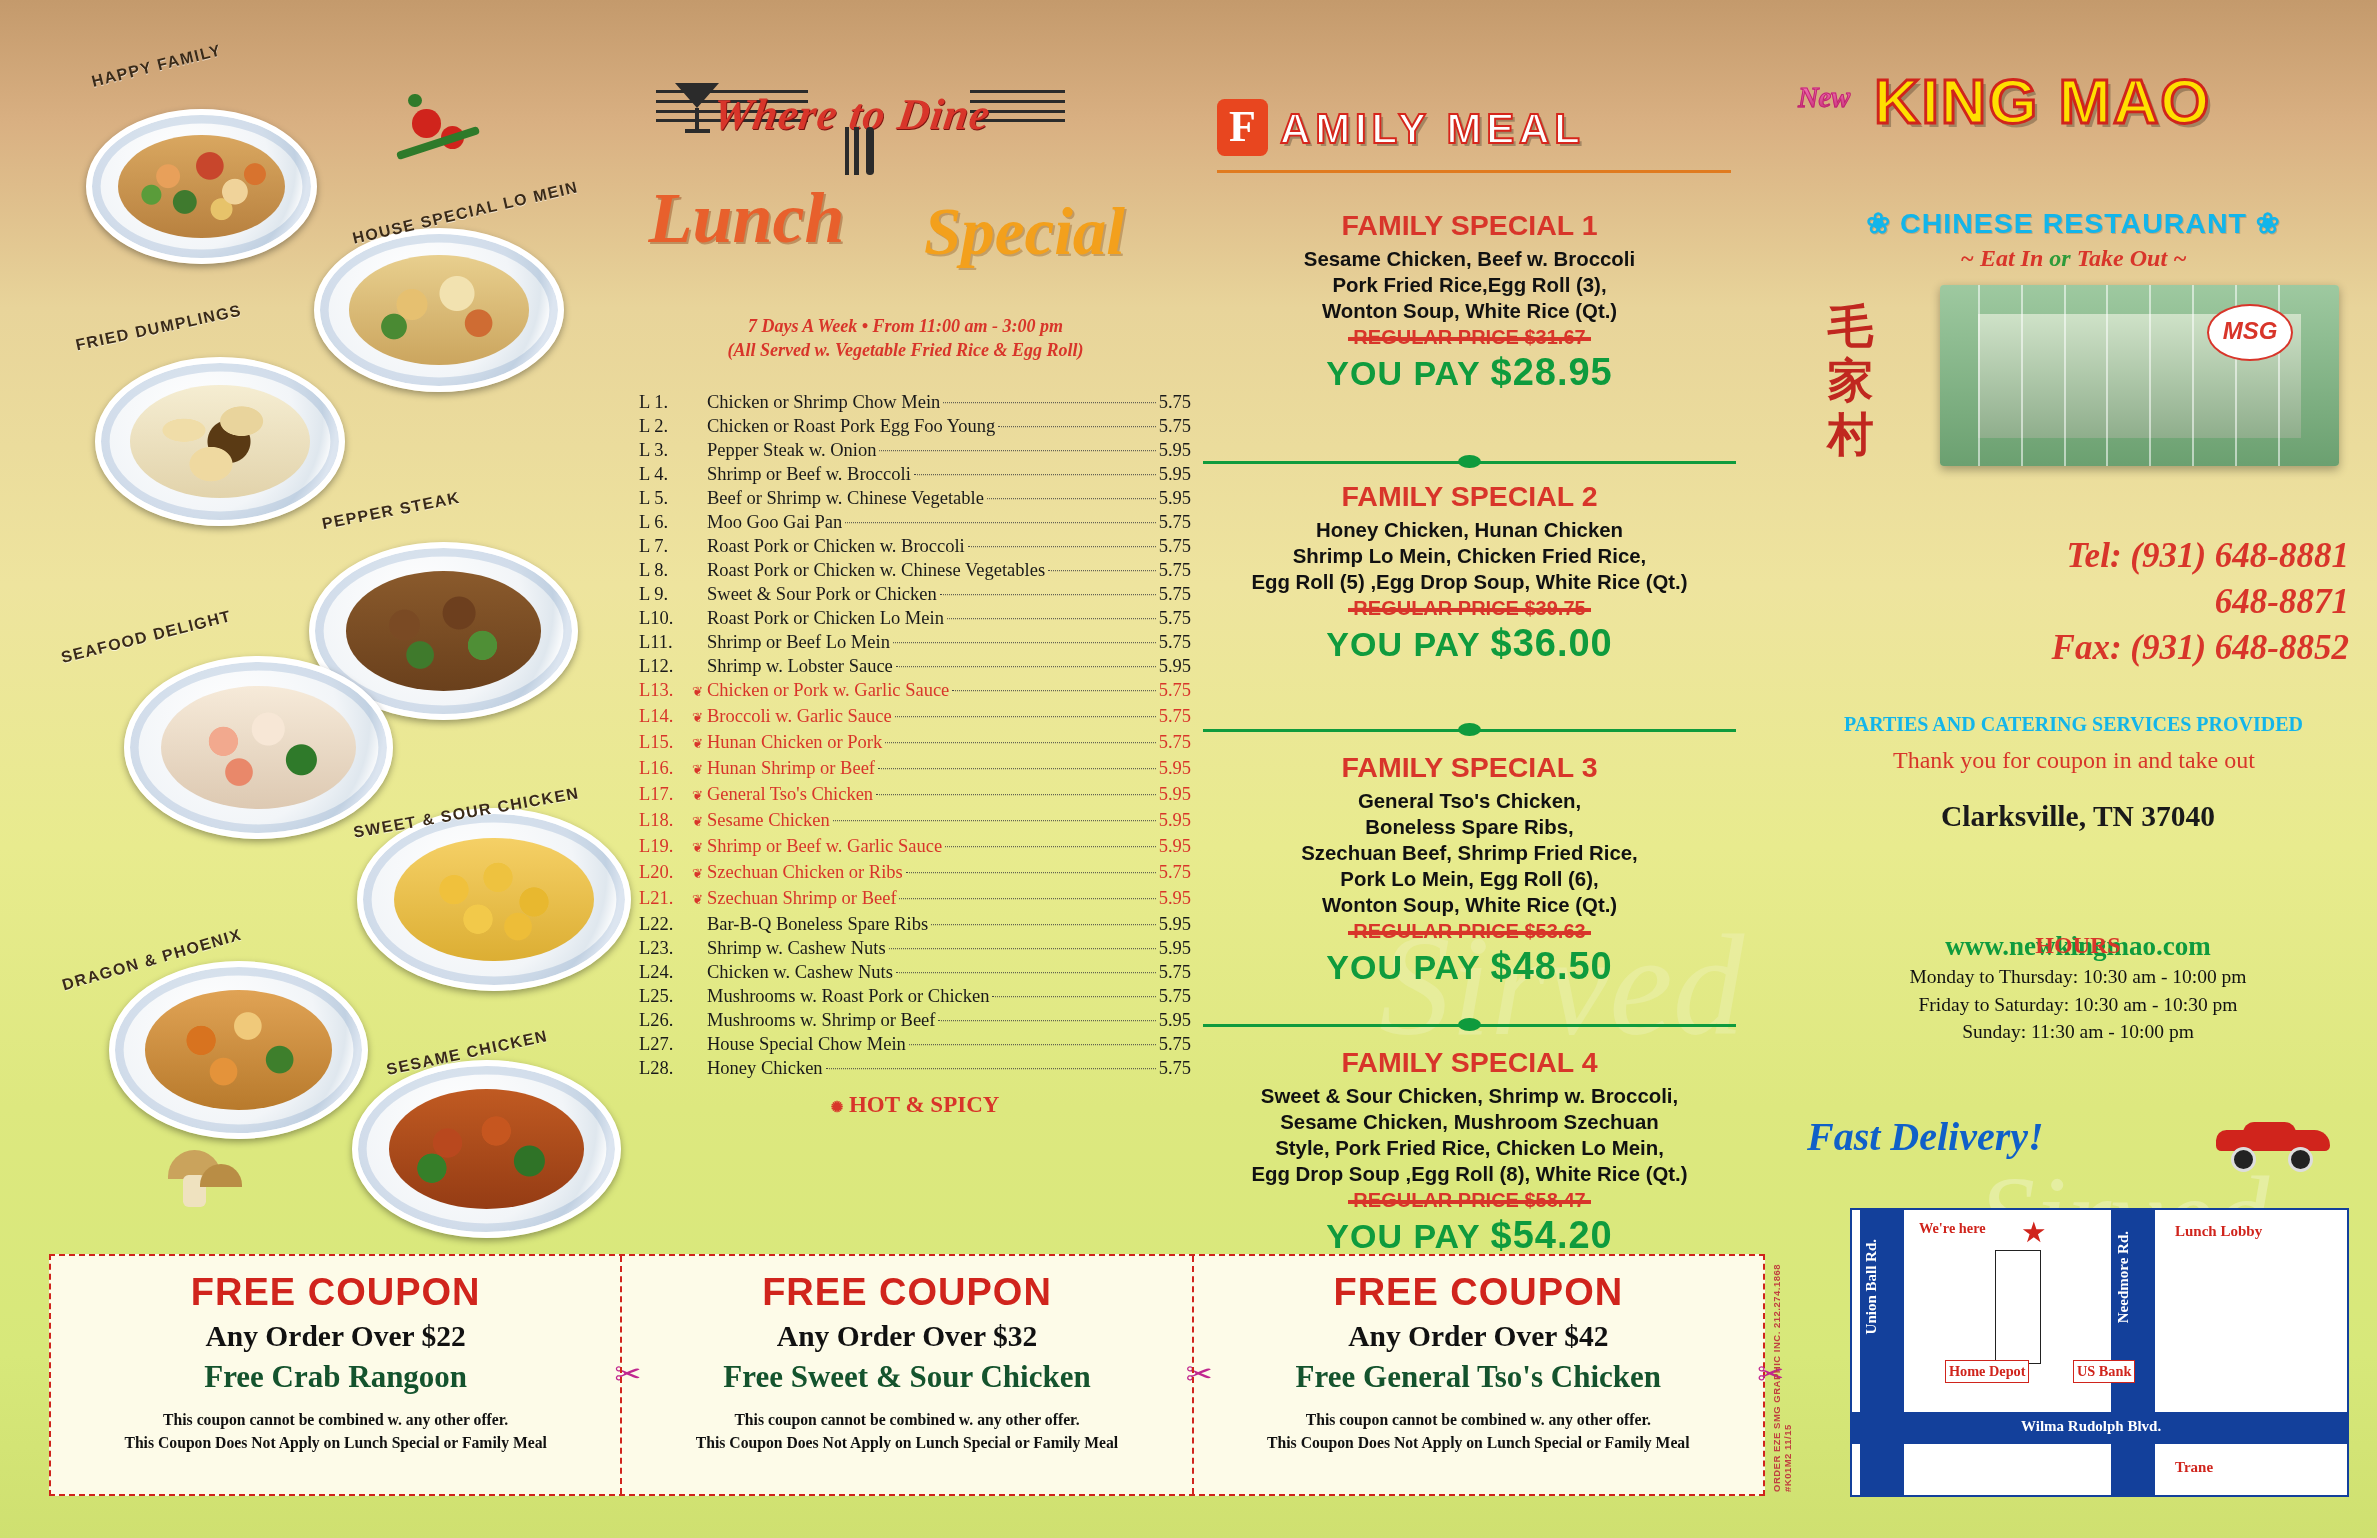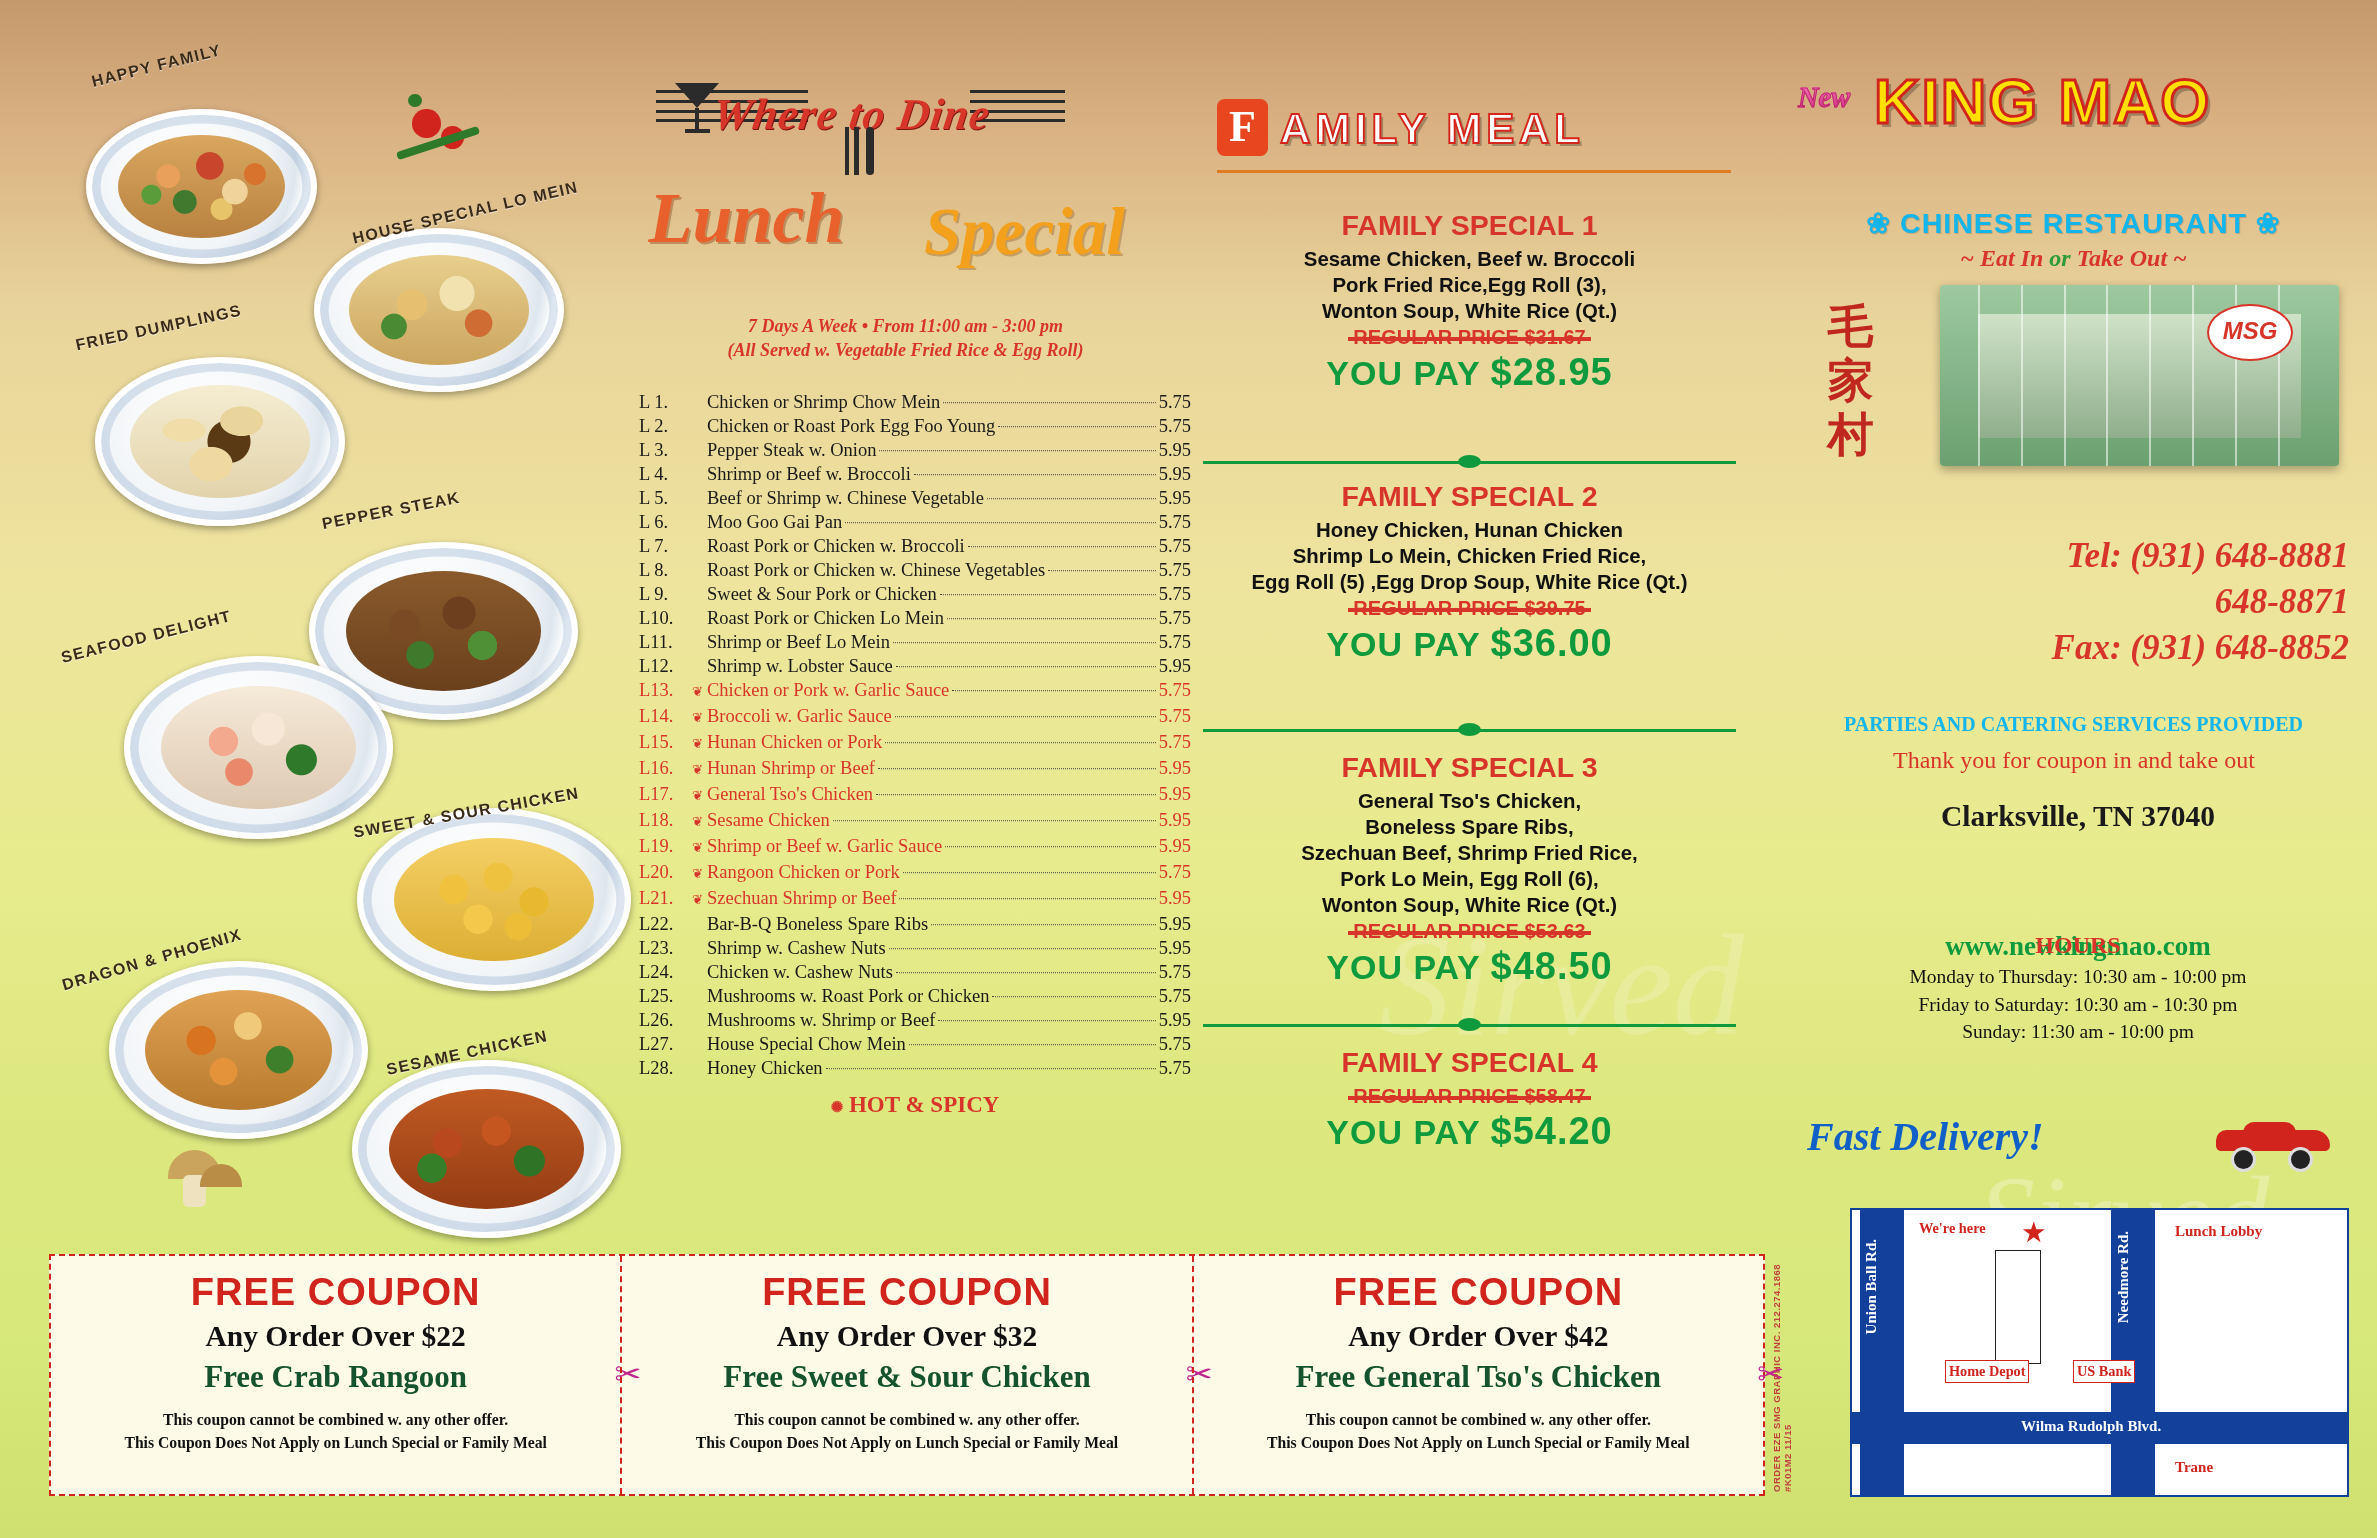--- a/index.html
+++ b/index.html
@@ -520,21 +520,21 @@
       <div class="mrow hot">
         <span class="code">L19.</span>
         <span class="pep">❦</span>
         <span class="nm">Shrimp or Beef w. Garlic Sauce</span>
         <span class="dots"></span>
         <span class="pr">5.95</span>
       </div>
       <div class="mrow hot">
         <span class="code">L20.</span>
         <span class="pep">❦</span>
-        <span class="nm">Rangoon Chicken or Pork</span>
+        <span class="nm">Szechuan Chicken or Ribs</span>
         <span class="dots"></span>
         <span class="pr">5.75</span>
       </div>
       <div class="mrow hot">
         <span class="code">L21.</span>
         <span class="pep">❦</span>
         <span class="nm">Szechuan Shrimp or Beef</span>
         <span class="dots"></span>
         <span class="pr">5.95</span>
       </div>
@@ -644,20 +644,24 @@
       <span class="amt">$48.50</span>
     </div>
   </div>
   <div class="fs-div" style="top:1018px;">
       <div class="ln"></div>
       <div class="dot"></div>
     </div>
 
   <div class="fs" style="top:1046px;">
     <div class="title">FAMILY SPECIAL 4</div>
+    <div class="items" style="white-space:pre-line;">Sweet &amp; Sour Chicken, Shrimp w. Broccoli,
+Sesame Chicken,  Mushroom Szechuan
+Style, Pork Fried Rice, Chicken Lo Mein,
+Egg Drop Soup ,Egg Roll (8), White Rice (Qt.)</div>
     <div><span class="reg">REGULAR PRICE $58.47</span></div>
     <div class="pay">
       <span>YOU PAY</span>
       <span class="amt">$54.20</span>
     </div>
   </div>
 
   <div class="kingmao">
     <div class="km-new">New</div>
     <div class="km-name">KING MAO</div>

